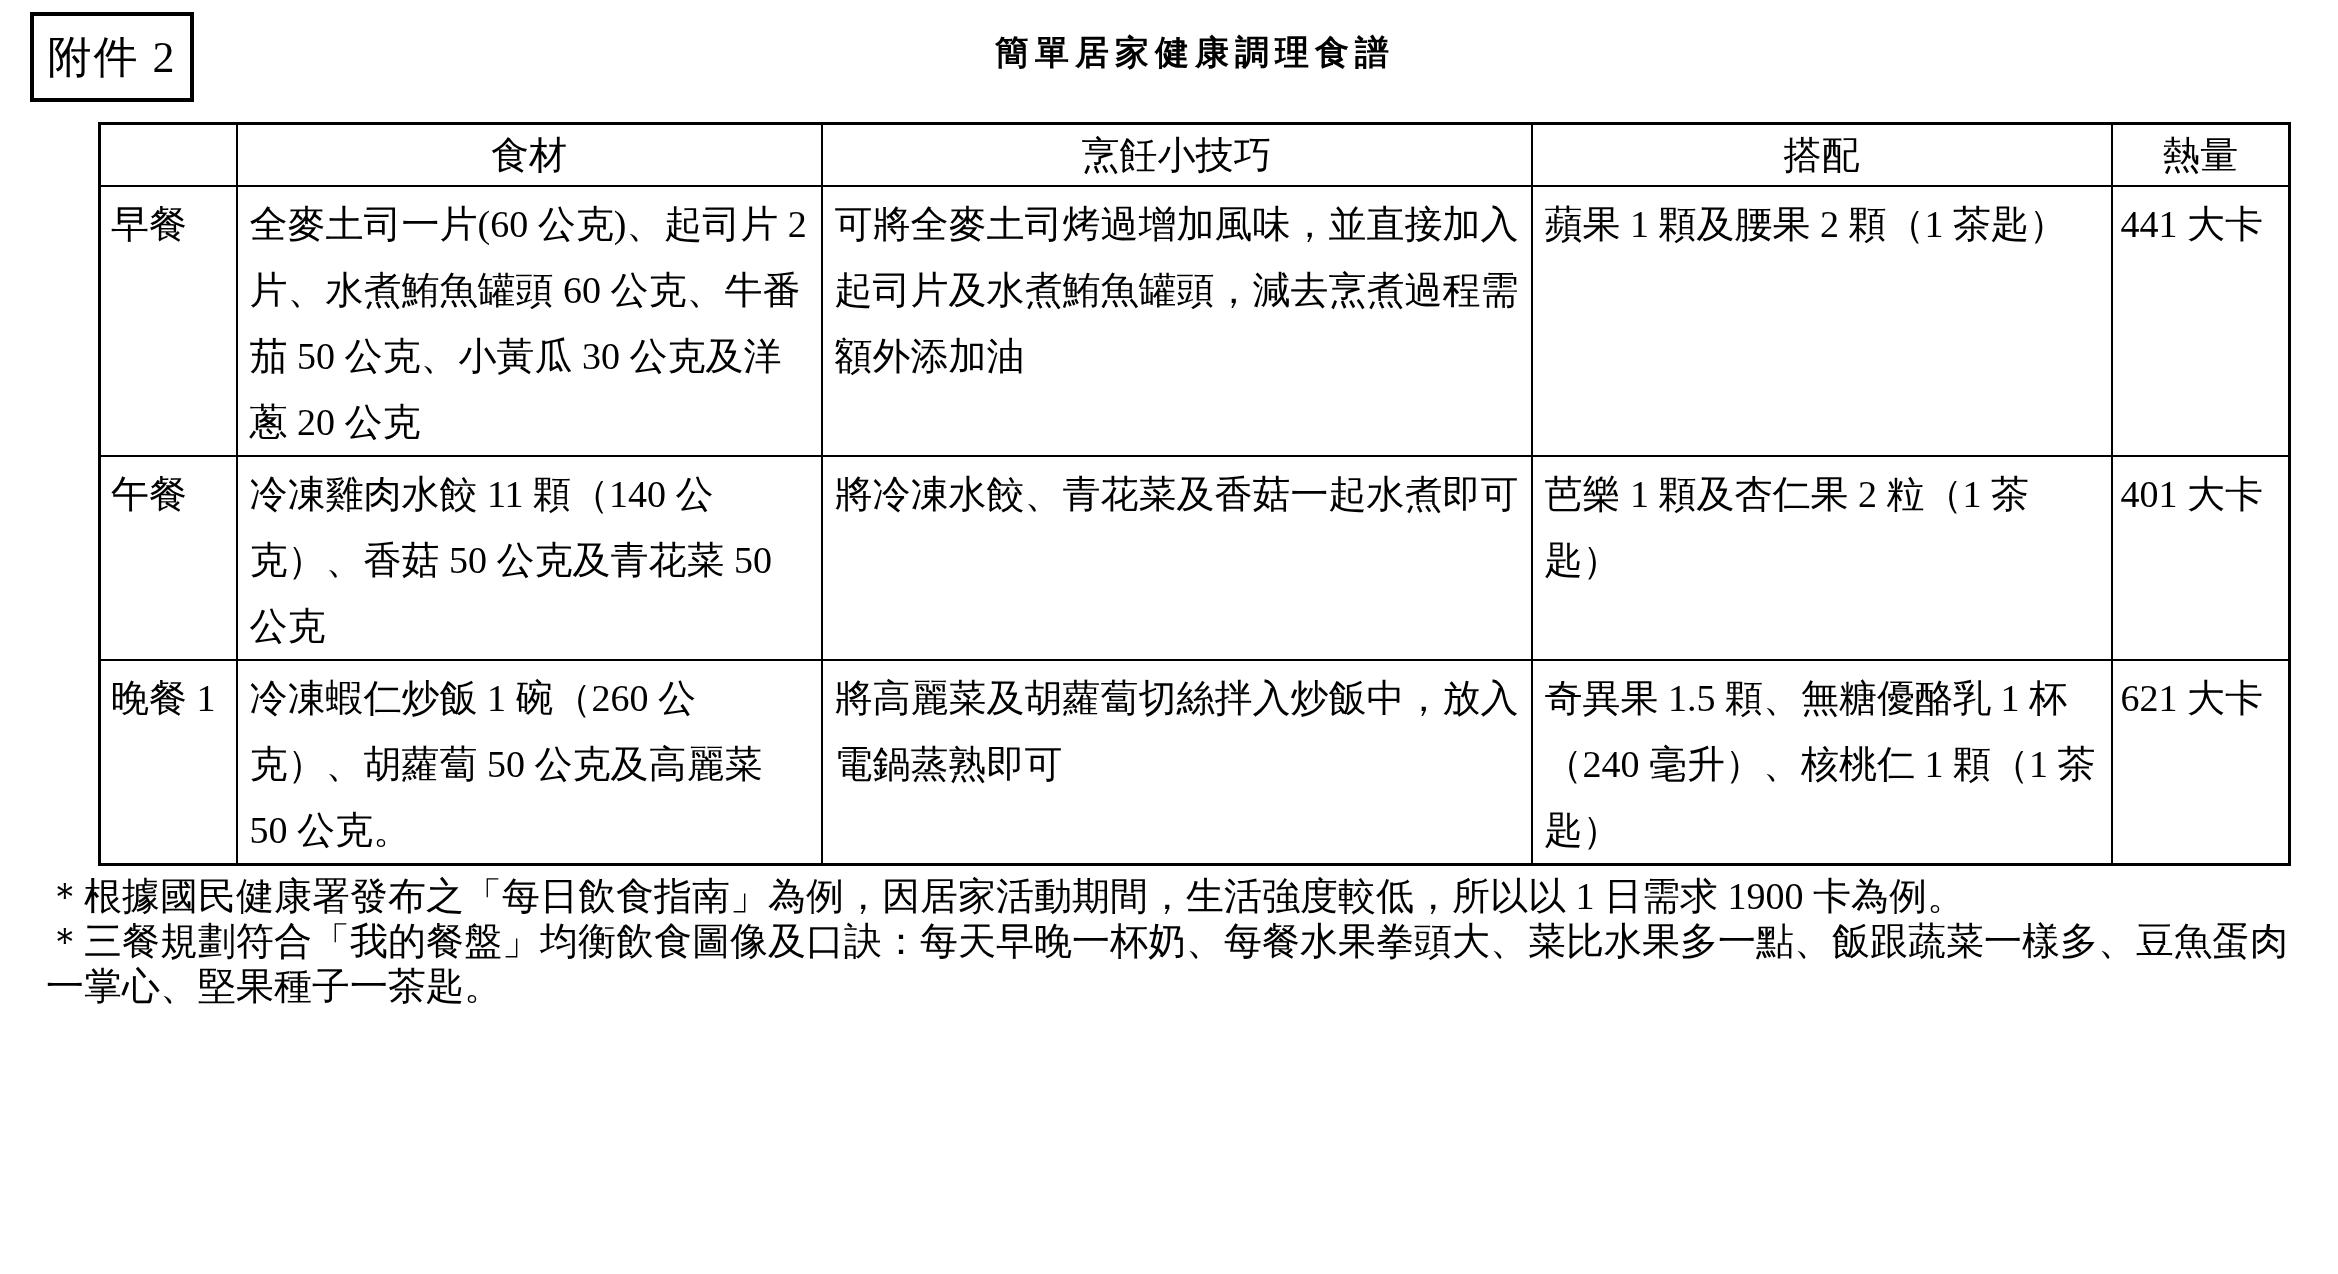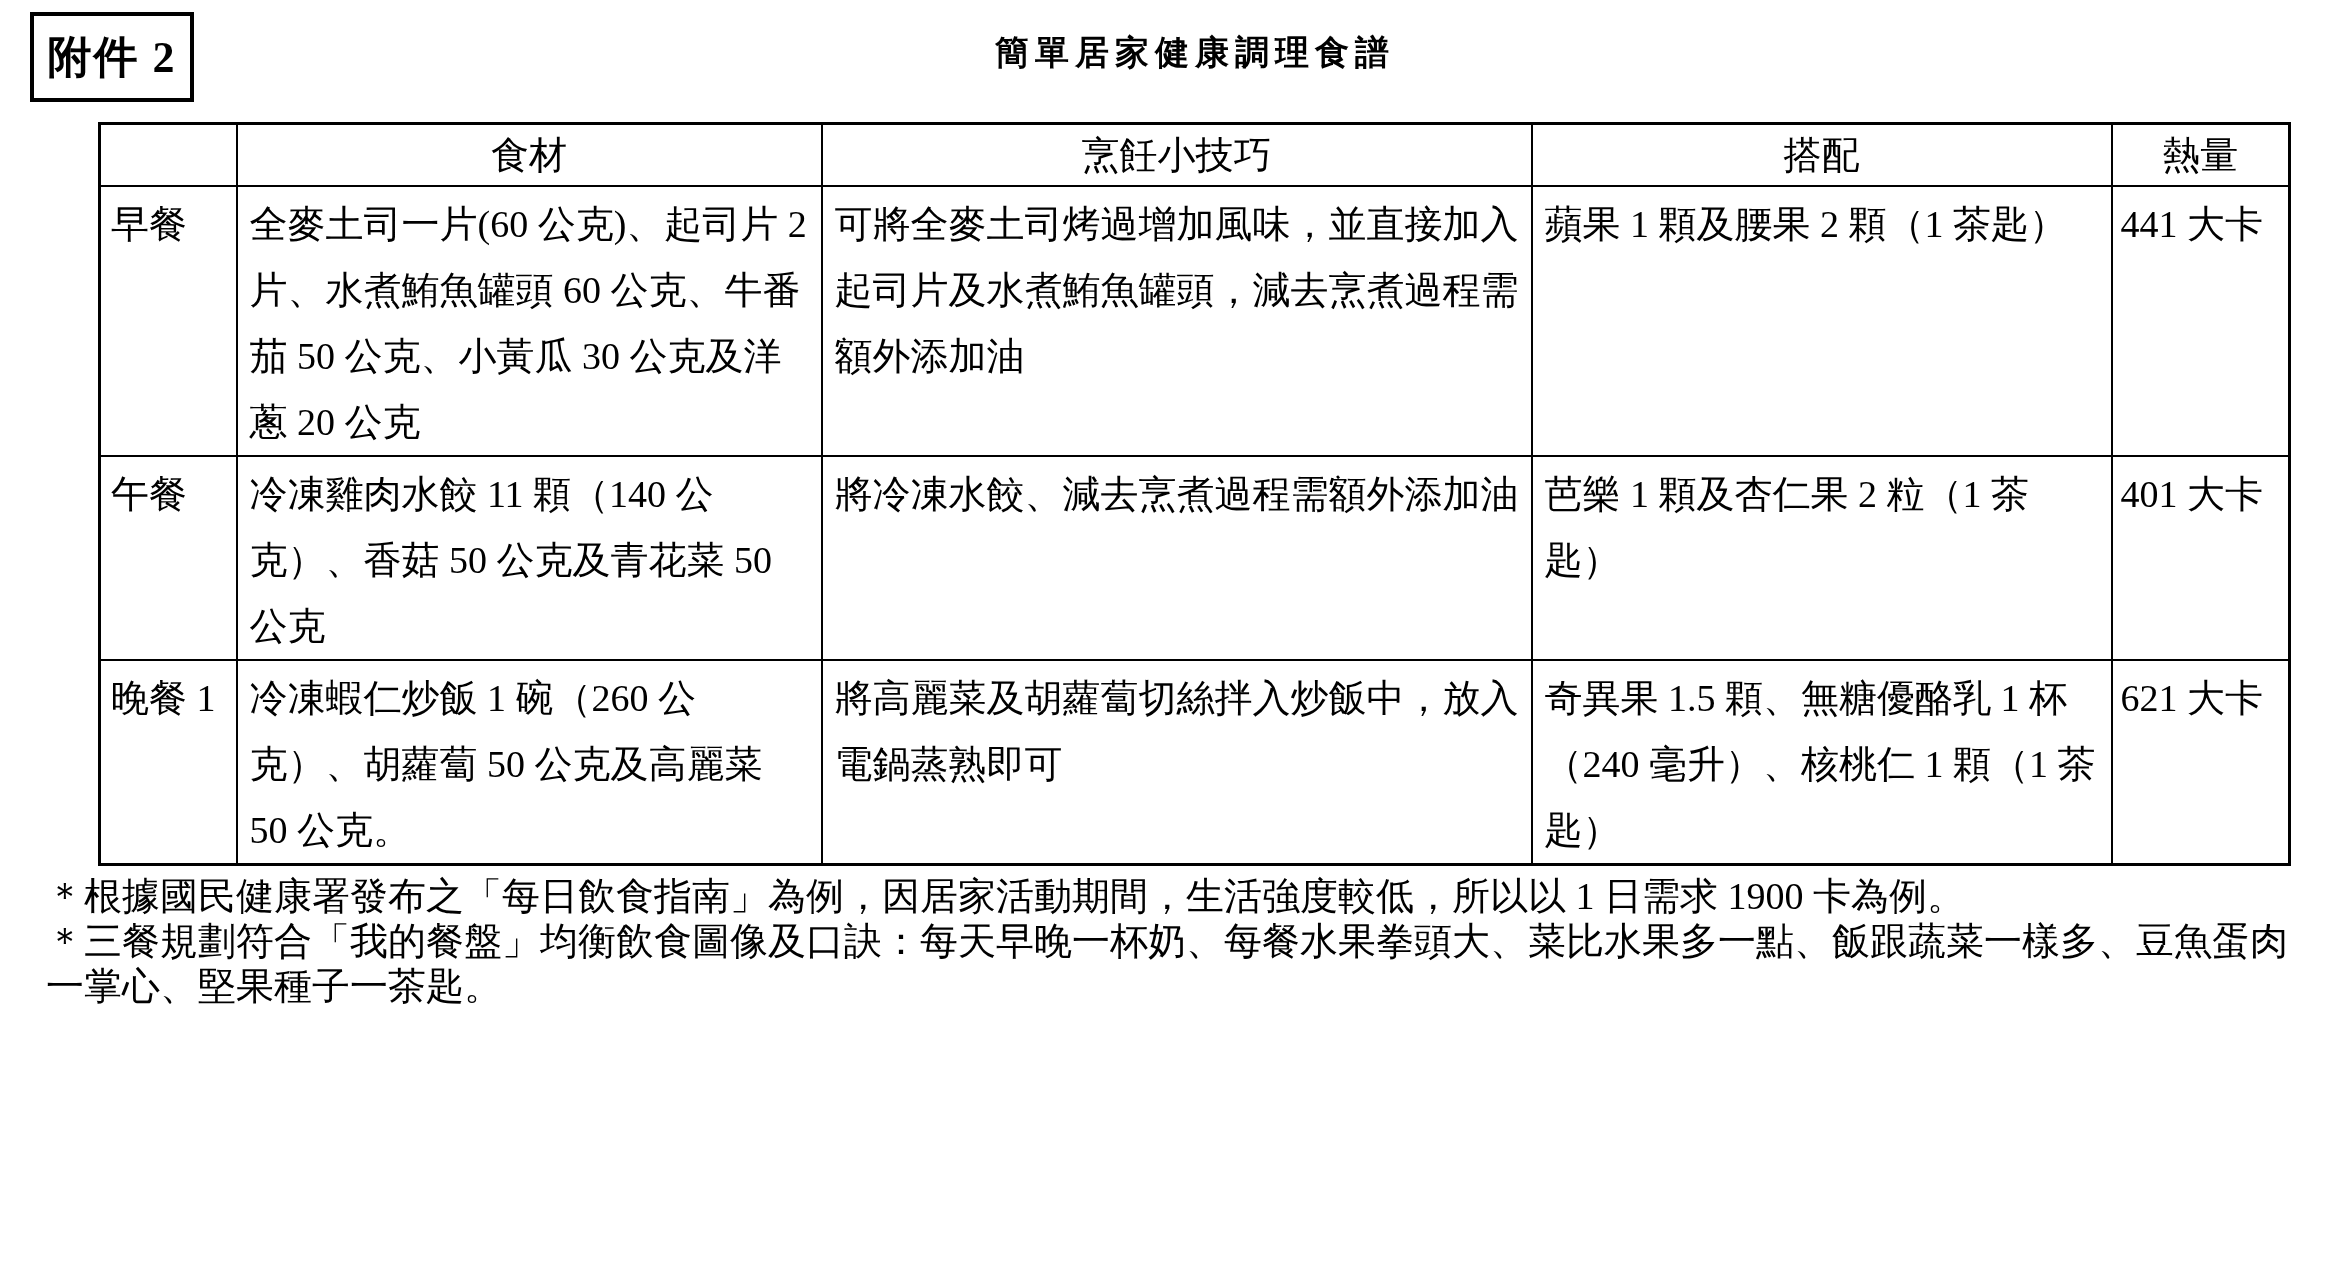--- a/index.html
+++ b/index.html
@@ -23,21 +23,21 @@
     left: 30px;
     top: 12px;
     width: 164px;
     height: 90px;
     border: 4px solid #000;
     box-sizing: border-box;
     display: flex;
     align-items: center;
     justify-content: center;
     font-size: 44px;
-    font-weight: bold;
+    font-weight: normal;
     letter-spacing: 2px;
   }
   .title {
     margin: 0 0 0 100px;
     width: 2190px;
     text-align: center;
     font-size: 34px;
     line-height: 58px;
     font-weight: bold;
     letter-spacing: 6px;
@@ -120,21 +120,21 @@
       <tr>
         <td class="meal-cell">早餐</td>
         <td>全麥土司一片(60 公克)、起司片 2 片、水煮鮪魚罐頭 60 公克、牛番茄 50 公克、小黃瓜 30 公克及洋蔥 20 公克</td>
         <td>可將全麥土司烤過增加風味，並直接加入起司片及水煮鮪魚罐頭，減去烹煮過程需額外添加油</td>
         <td>蘋果 1 顆及腰果 2 顆（1 茶匙）</td>
         <td class="calories-cell">441 大卡</td>
       </tr>
       <tr>
         <td class="meal-cell">午餐</td>
         <td>冷凍雞肉水餃 11 顆（140 公克）、香菇 50 公克及青花菜 50 公克</td>
-        <td>將冷凍水餃、減去烹煮過程需額外添加油</td>
+        <td>將冷凍水餃、青花菜及香菇一起水煮即可</td>
         <td>芭樂 1 顆及杏仁果 2 粒（1 茶匙）</td>
         <td class="calories-cell">401 大卡</td>
       </tr>
       <tr>
         <td class="meal-cell">晚餐 1</td>
         <td>冷凍蝦仁炒飯 1 碗（260 公克）、胡蘿蔔 50 公克及高麗菜 50 公克。</td>
         <td>將高麗菜及胡蘿蔔切絲拌入炒飯中，放入電鍋蒸熟即可</td>
         <td>奇異果 1.5 顆、無糖優酪乳 1 杯（240 毫升）、核桃仁 1 顆（1 茶匙）</td>
         <td class="calories-cell">621 大卡</td>
       </tr>

